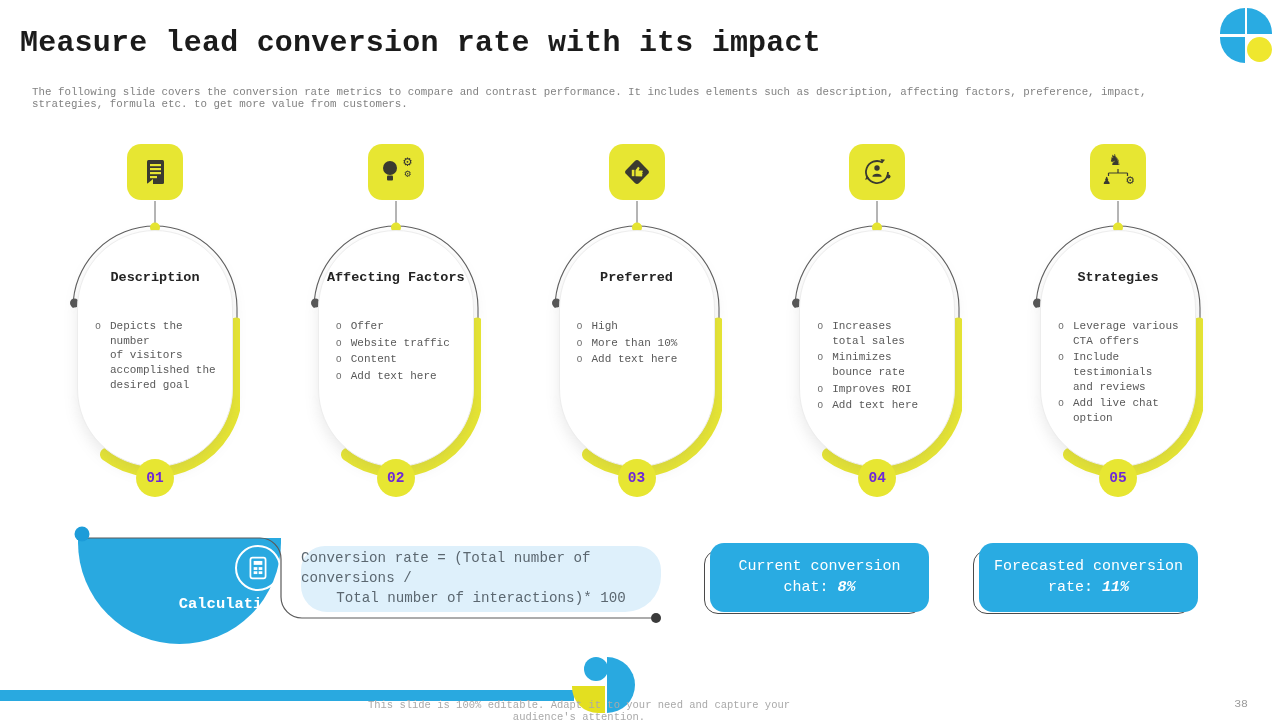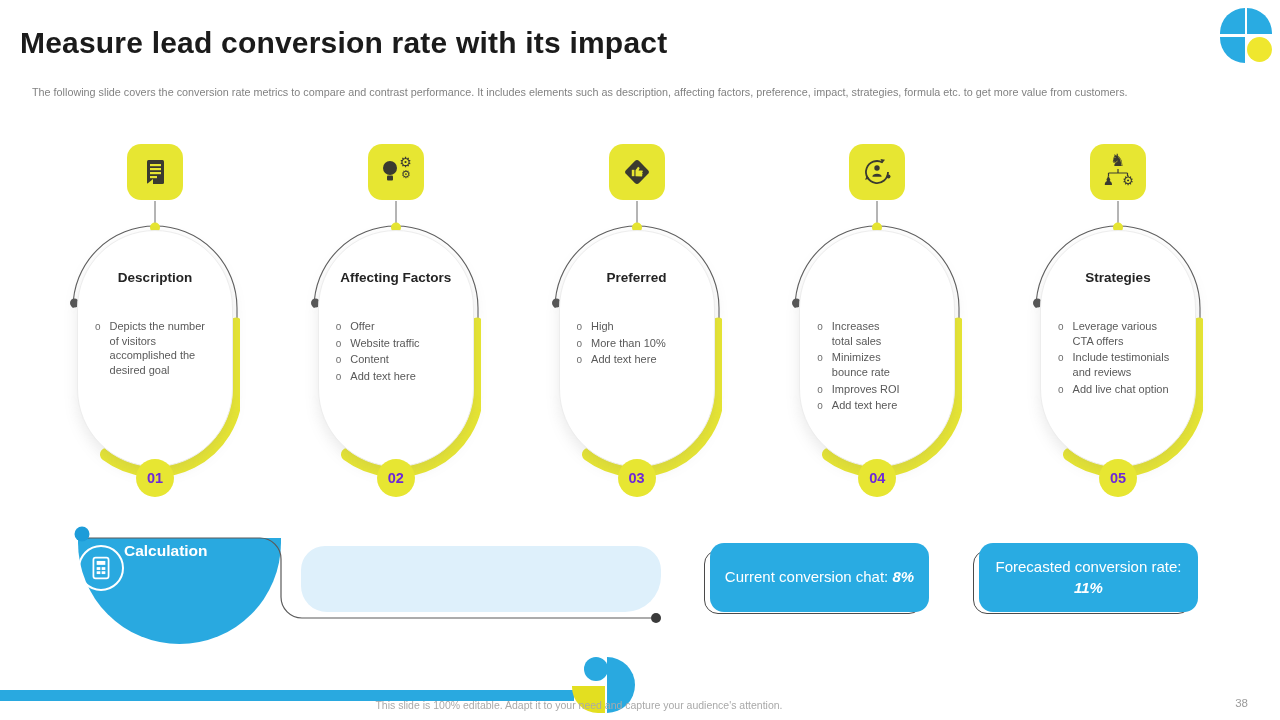--- a/index.html
+++ b/index.html
@@ -1,17 +1,17 @@
 <!DOCTYPE html>
 <html><head>
 <meta charset="utf-8">
 <style>
   html,body{margin:0;padding:0;background:#fff;}
   .slide{position:relative;width:1280px;height:720px;background:#ffffff;overflow:hidden;
-         font-family:Liberation Sans, sans-serif;}
+         font-family:Liberation Mono, monospace;}
   
   .title{position:absolute;left:20px;top:26px;font-size:30px;font-weight:800;color:#1b1b1b;letter-spacing:.2px;}
   .subtitle{position:absolute;left:16px;top:86px;width:1130px;font-size:10.8px;color:#828282;margin-left:16px;}
   
   .logo{position:absolute;left:1220px;top:8px;width:54px;height:58px;}
   .logo div{position:absolute;}
   .logo .q-tl{left:0;top:0;width:25px;height:26px;background:#29abe2;border-radius:50px 0 0 0;}
   .logo .q-tr{left:27px;top:0;width:25px;height:26px;background:#29abe2;border-radius:0 50px 0 0;}
   .logo .q-bl{left:0;top:29px;width:25px;height:26px;background:#29abe2;border-radius:0 0 0 50px;}
   .logo .c-br{left:27px;top:29px;width:25px;height:25px;background:#efe72e;border-radius:50%;}
@@ -29,21 +29,21 @@
               text-align:center;font-weight:800;font-size:13.5px;color:#242424;line-height:1.45;}
   .pill-list{position:absolute;top:88px;left:17px;right:7px;margin:0;padding:0;list-style:none;
              font-size:11px;color:#595959;line-height:1.33;}
   .pill-list li{display:flex;gap:9px;margin-bottom:2px;}
   .bullet-marker{color:#6e6e6e;font-size:10px;padding-top:1px;}
   .bullet-text{white-space:pre-line;}
   .num-badge{position:absolute;left:66px;top:319px;width:38px;height:38px;border-radius:50%;background:#e7e632;
              display:flex;align-items:center;justify-content:center;font-weight:800;font-size:14.5px;color:#6d28d9;z-index:3;}
   
   .dome{position:absolute;left:78px;top:538px;width:203px;height:106px;background:#29a9e0;
-        border-radius:0 0 102px 102px;display:flex;flex-direction:row;align-items:flex-start;z-index:1;}
+        border-radius:0 0 102px 102px;display:flex;flex-direction:column;align-items:flex-end;z-index:1;}
   .calc-circle{margin-top:7px;width:42px;height:42px;border:2.2px solid #fff;border-radius:50%;
                display:flex;align-items:center;justify-content:center;}
   .calc-label{margin-top:4px;color:#fff;font-weight:800;font-size:15.5px;}
   .bottom-art{position:absolute;left:0;top:0;z-index:2;pointer-events:none;}
   .formula-box{position:absolute;left:301px;top:546px;width:360px;height:66px;background:#def0fb;
                border-radius:24px 24px 36px 26px;display:flex;flex-direction:column;align-items:center;justify-content:center;
                font-size:14.2px;color:#5b6770;line-height:1.4;z-index:1;}
   .result-outline{position:absolute;width:217px;height:62px;border:1px solid #4a4a4a;border-radius:14px;z-index:1;}
   .result-box{position:absolute;width:219px;height:69px;background:#29abe2;border-radius:14px;z-index:2;
               display:flex;align-items:center;justify-content:center;text-align:center;
@@ -284,20 +284,22 @@
             <rect x="12.6" y="11.2" width="3.4" height="2.6"></rect>
           <rect x="8" y="15" width="3.4" height="2.6"></rect>
             <rect x="12.6" y="15" width="3.4" height="2.6"></rect>
         </g>
       </svg>
     </div>
     <div class="calc-label">Calculation</div>
   </div>
 
   <div class="formula-box">
+    <div>Conversion rate = (Total number of conversions /</div>
+    <div>Total number of interactions)* 100</div>
   </div>
 
   <div class="result-outline" id="outline1"></div>
   <div class="result-box" id="box1">
     <div><span>Current conversion chat: </span><span class="val">8%</span></div>
   </div>
 
   <div class="result-outline" id="outline2"></div>
   <div class="result-box" id="box2">
     <div><span>Forecasted conversion rate: </span><span class="val">11%</span></div>

